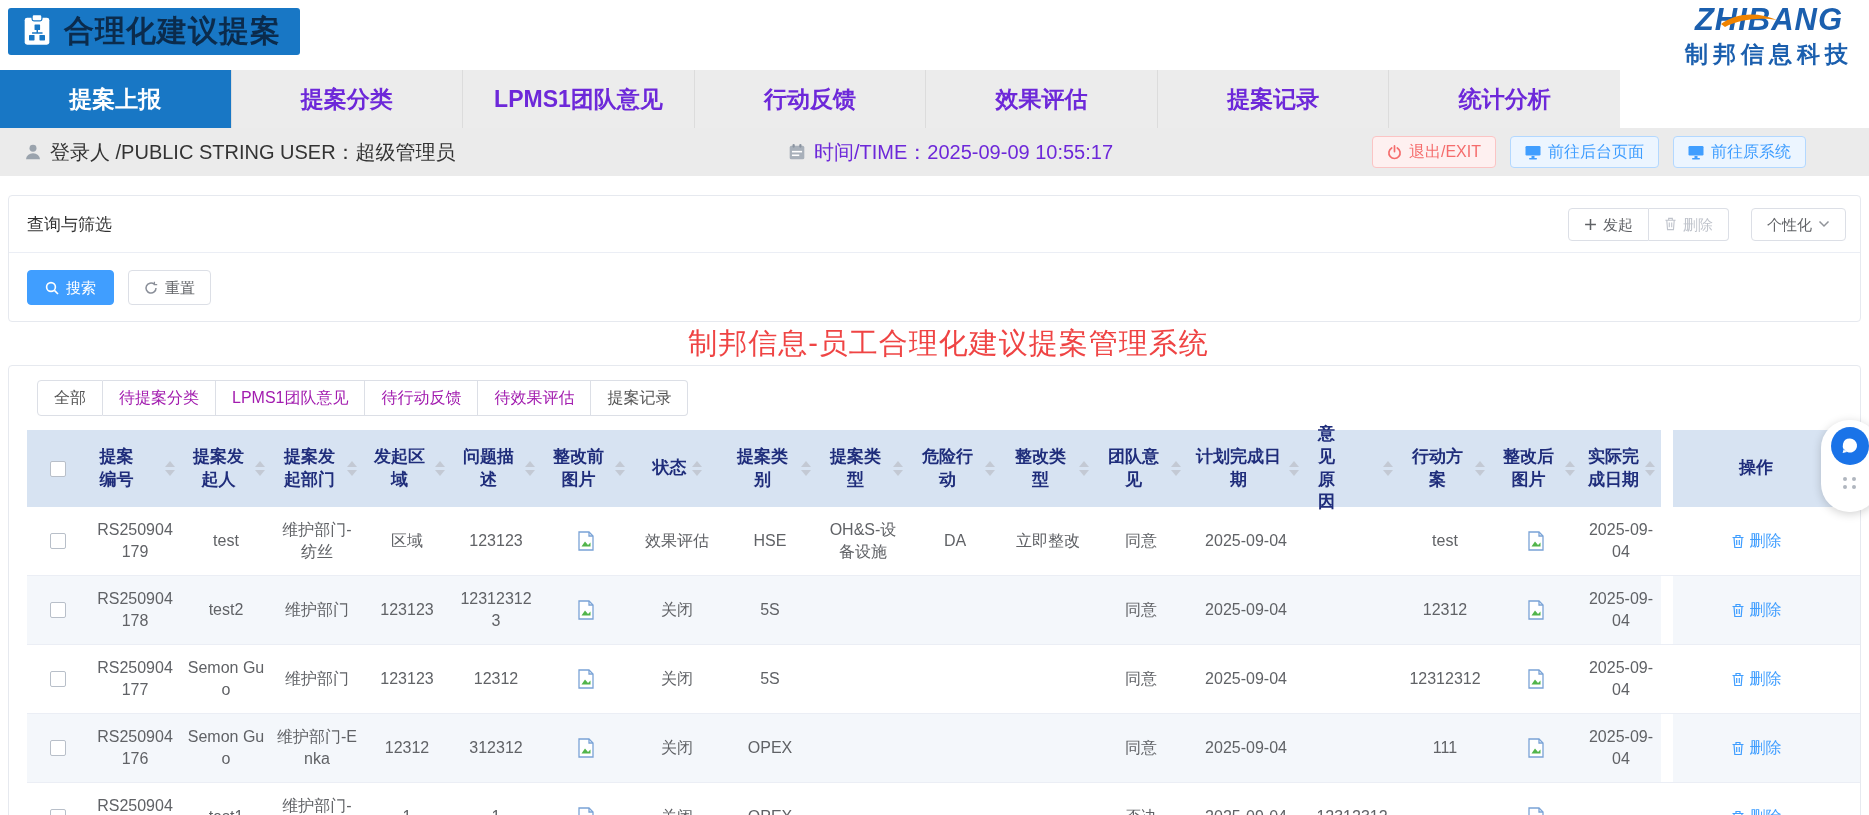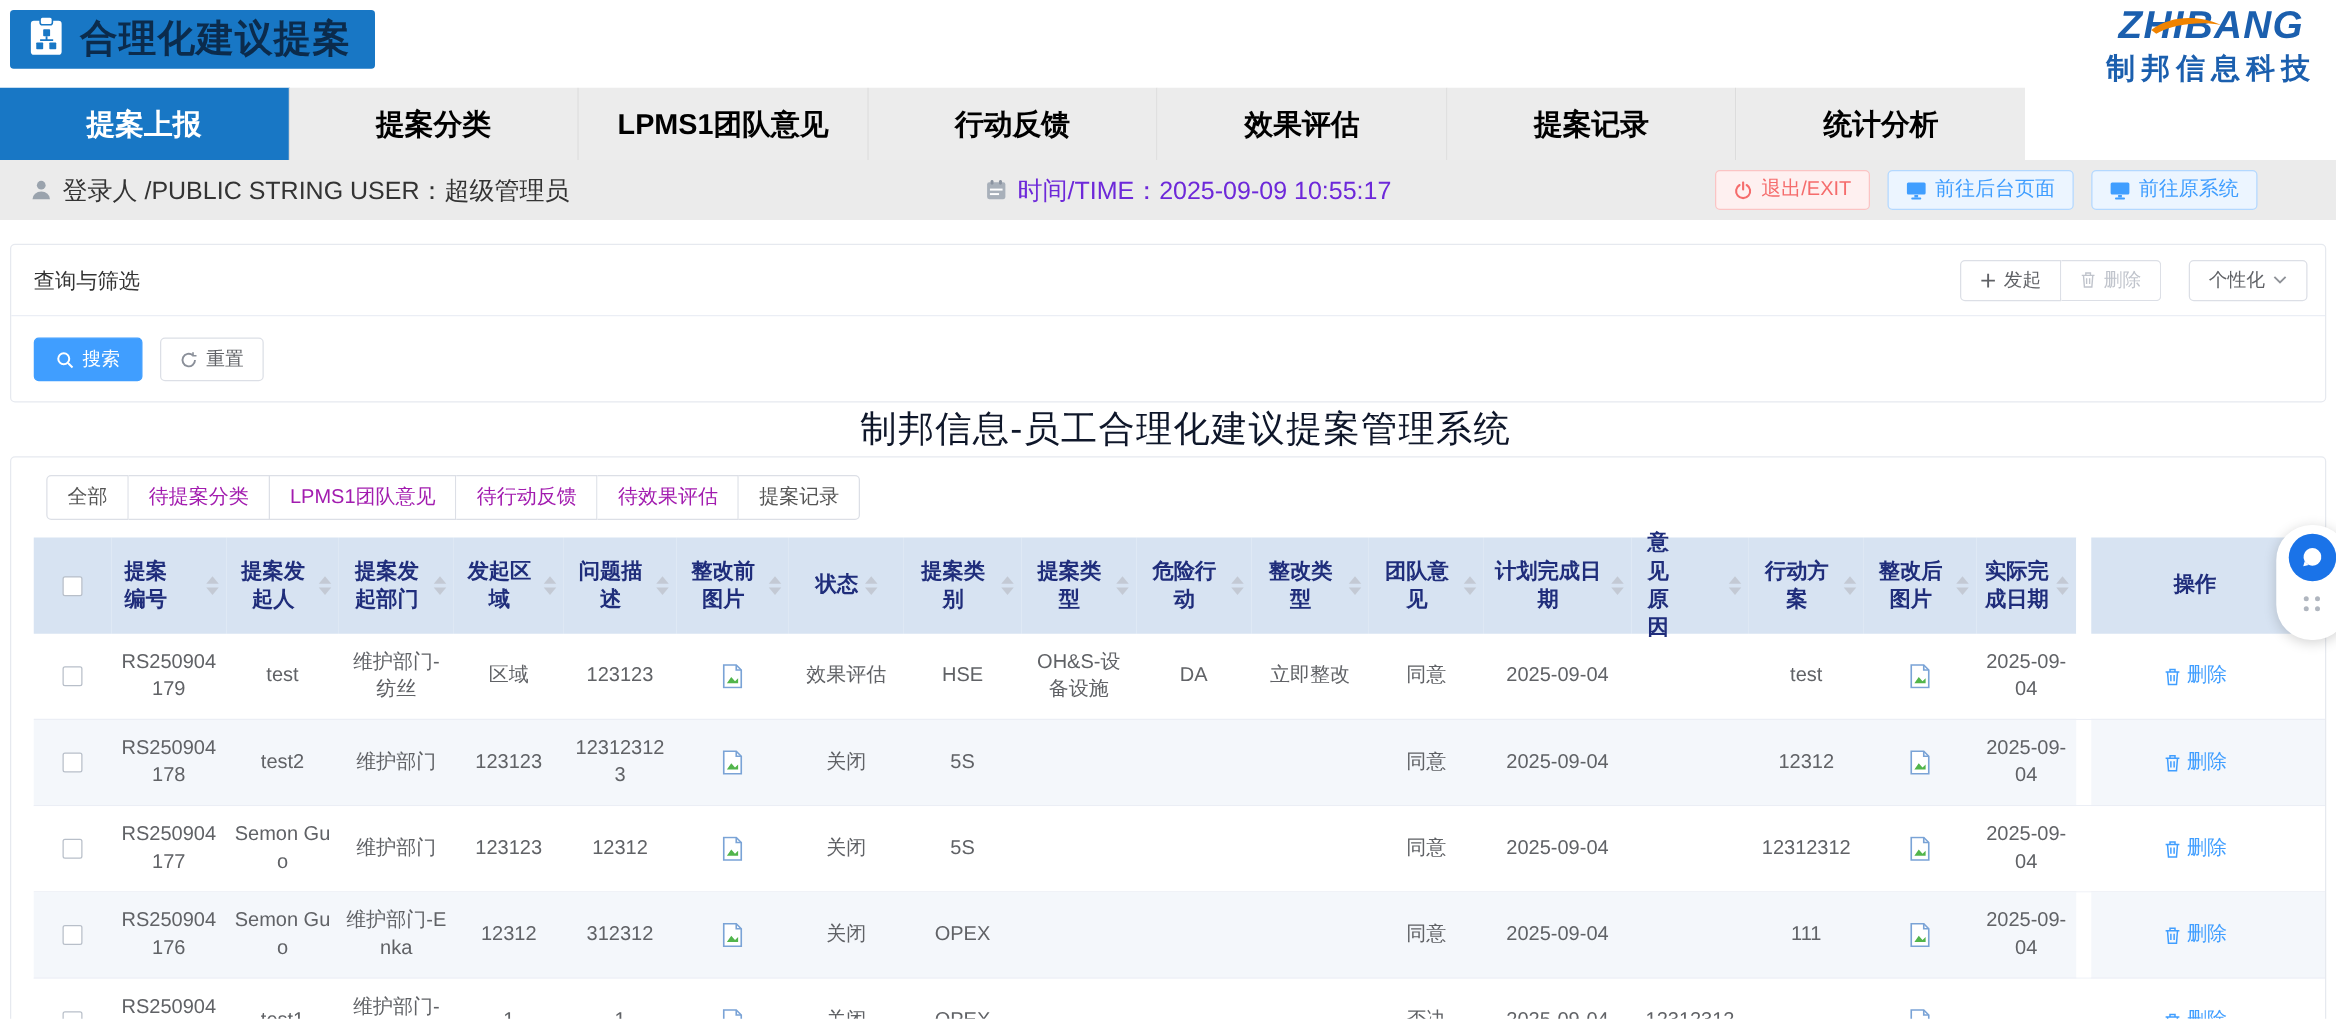--- a/index.html
+++ b/index.html
@@ -13,21 +13,21 @@
   .banner-title { font-size:30px; font-weight:bold; color:#0b2b4c; letter-spacing:1px; white-space:nowrap; }
   .logo { position:absolute; right:16px; top:4px; text-align:center; }
   .logo-word { position:relative; font-size:31px; font-weight:900; color:#1b5fae;
     letter-spacing:1px; font-style:italic; line-height:32px; }
   .logo-word svg { position:absolute; left:34px; top:4px; }
   .logo-sub { font-size:23px; font-weight:bold; color:#1b5fae; letter-spacing:5px; margin-top:3px; }
 
   
   .tabbar { display:flex; width:1620px; height:58px; }
   .tab { flex:1 1 0; background:#ececec; border-right:1px solid #dcdcdc; display:flex;
-    align-items:center; justify-content:center; font-size:23px; font-weight:bold; color:#000000; cursor:pointer; }
+    align-items:center; justify-content:center; font-size:23px; font-weight:bold; color:#6d28d9; cursor:pointer; }
   .tab:last-child { border-right:none; }
   .tab.active { background:#1877c5; color:#fff; }
 
   
   .infobar { position:relative; height:48px; background:#ebebeb; }
   .info-user { position:absolute; left:24px; top:0; height:48px; display:flex; align-items:center; gap:8px;
     font-size:20px; color:#333; }
   .info-time { position:absolute; left:788px; top:0; height:48px; display:flex; align-items:center; gap:8px;
     font-size:20px; color:#6d28d9; }
   .info-actions { position:absolute; left:1372px; top:0; height:48px; display:flex; align-items:center; gap:14px; }
@@ -54,21 +54,21 @@
   .btn-personalize { border-radius:4px; }
   .query-body { display:flex; align-items:center; gap:14px; padding:0 18px; height:69px; }
   .btn-search { background:#409eff; border:1px solid #409eff; color:#fff; font-size:15px;
     border-radius:4px; padding:9px 17px; display:inline-flex; align-items:center; gap:7px;
     cursor:pointer; font-family:inherit; line-height:1; }
   .btn-reset { background:#fff; border:1px solid #dcdfe6; color:#606266; font-size:15px;
     border-radius:4px; padding:9px 15px; display:inline-flex; align-items:center; gap:7px;
     cursor:pointer; font-family:inherit; line-height:1; }
 
   .main-title { height:43px; display:flex; align-items:center; justify-content:center;
-    font-size:29px; color:#0f172a; font-weight:500; letter-spacing:1px;margin-left:28px; }
+    font-size:29px; color:#ef4444; font-weight:500; letter-spacing:1px;margin-left:28px; }
 
   
   .table-panel { height:470px; overflow:hidden; padding:14px 0 0 18px; }
   .pills { display:inline-flex; margin-left:10px; }
   .pill { background:#fff; border:1px solid #dcdfe6; border-left:none; color:#555; font-size:16px;
     padding:9px 16px; cursor:pointer; font-family:inherit; line-height:1; white-space:nowrap; }
   .pill:first-child { border-left:1px solid #dcdfe6; border-radius:4px 0 0 4px; }
   .pill:last-child { border-radius:0 4px 4px 0; }
   .pill.disabled { color:#a21caf; }
 

